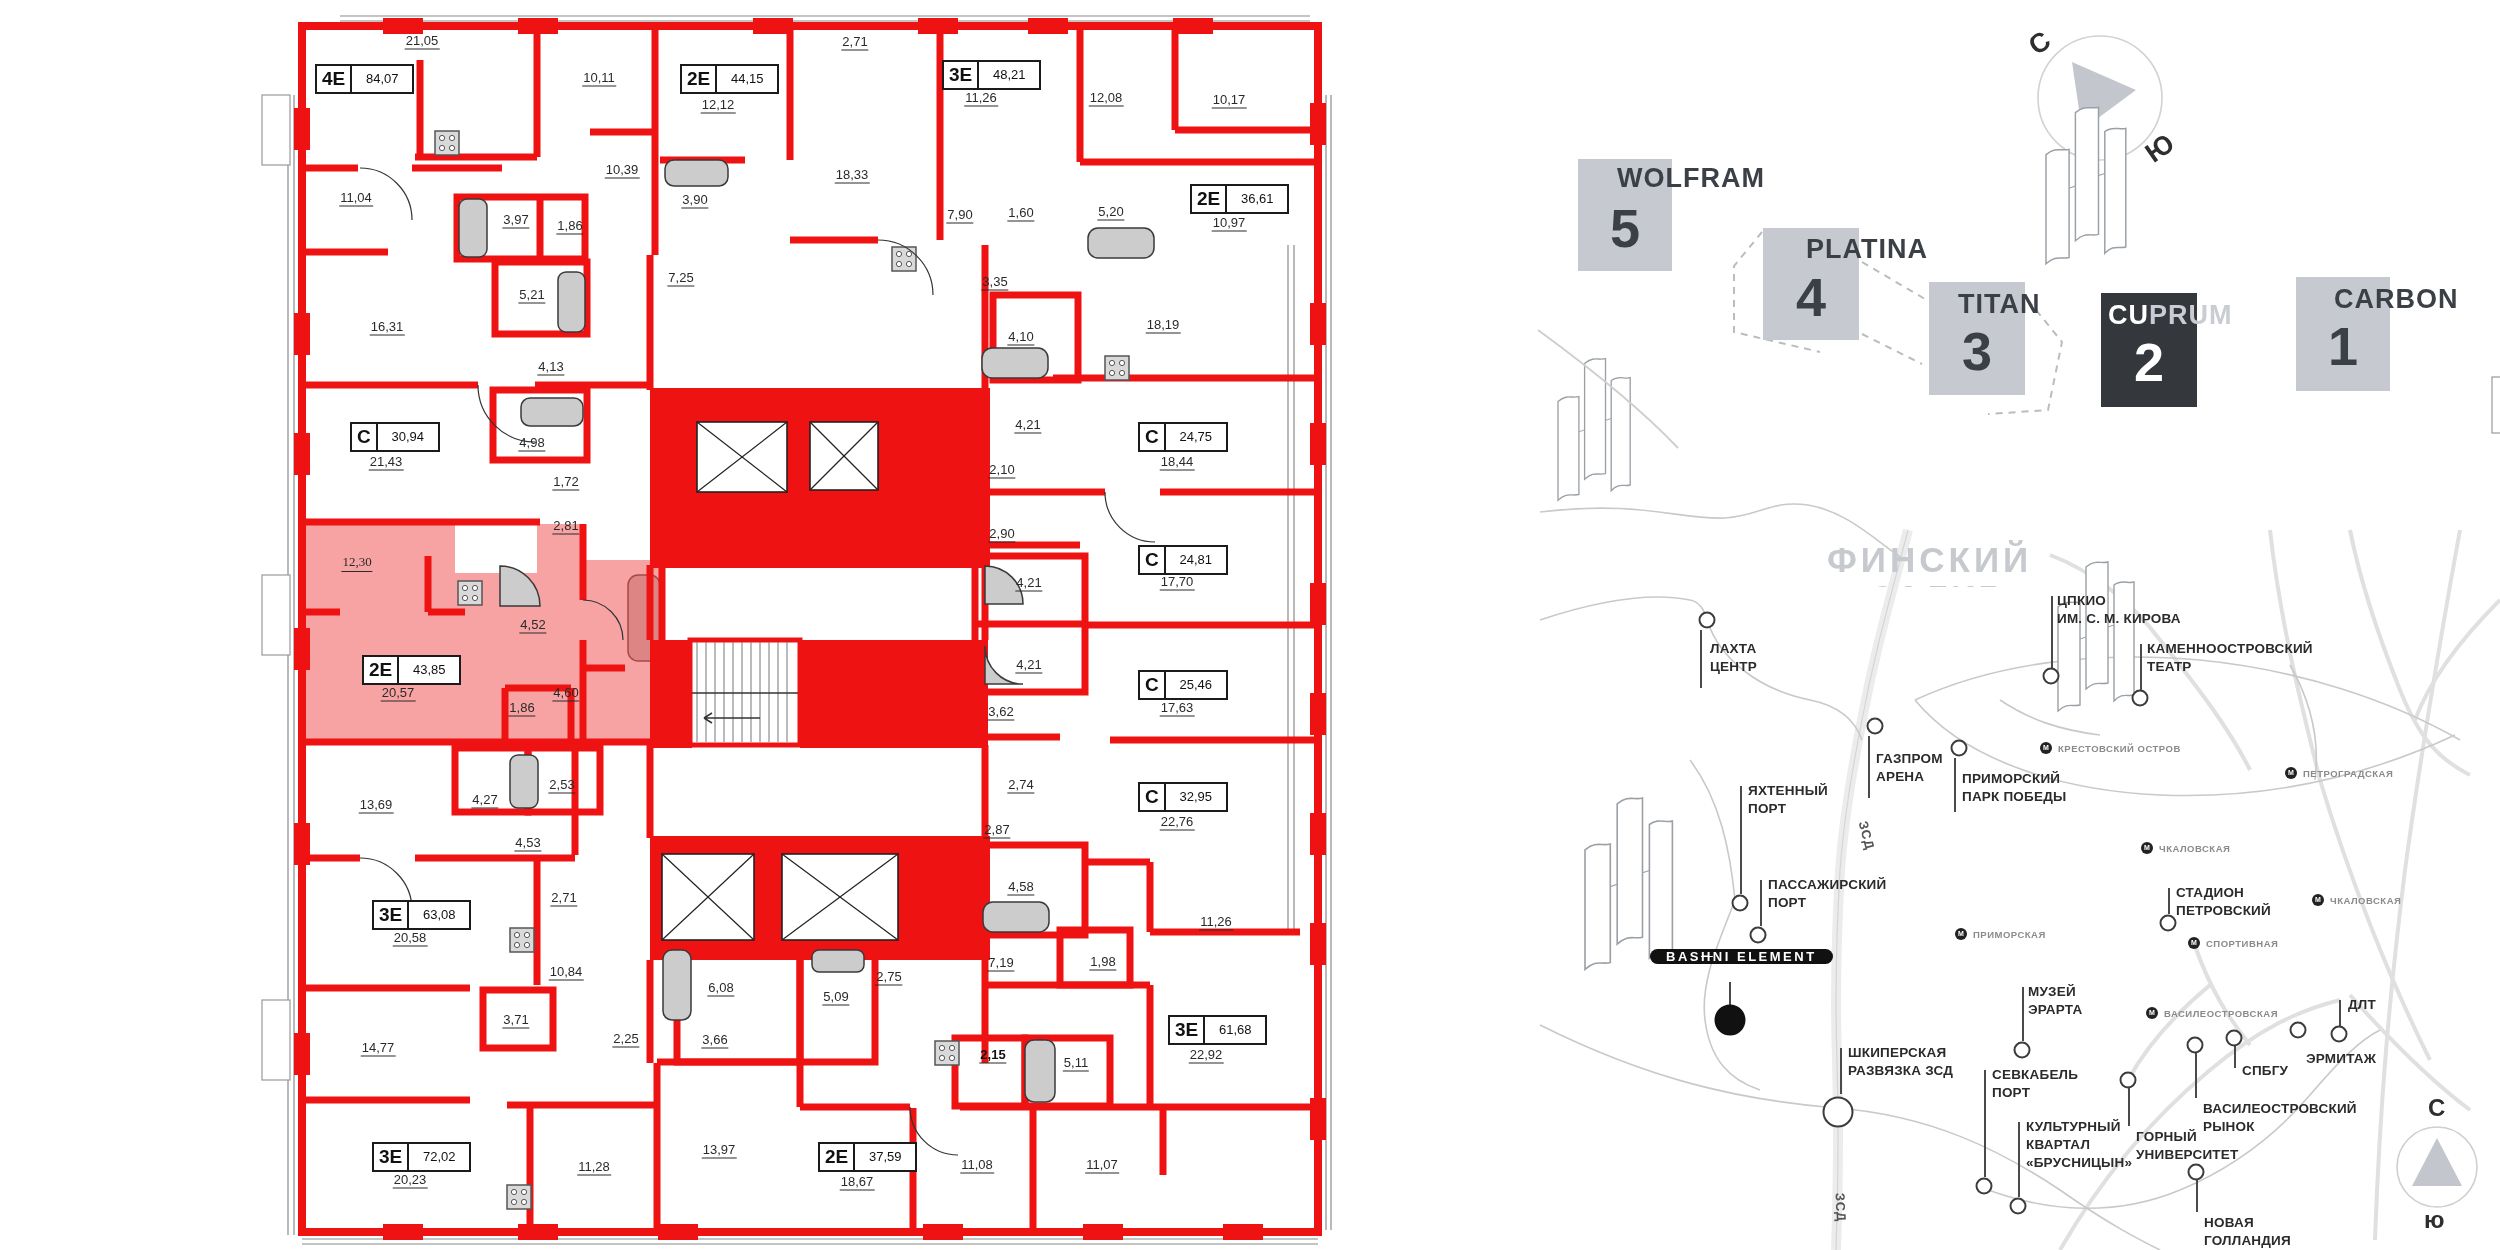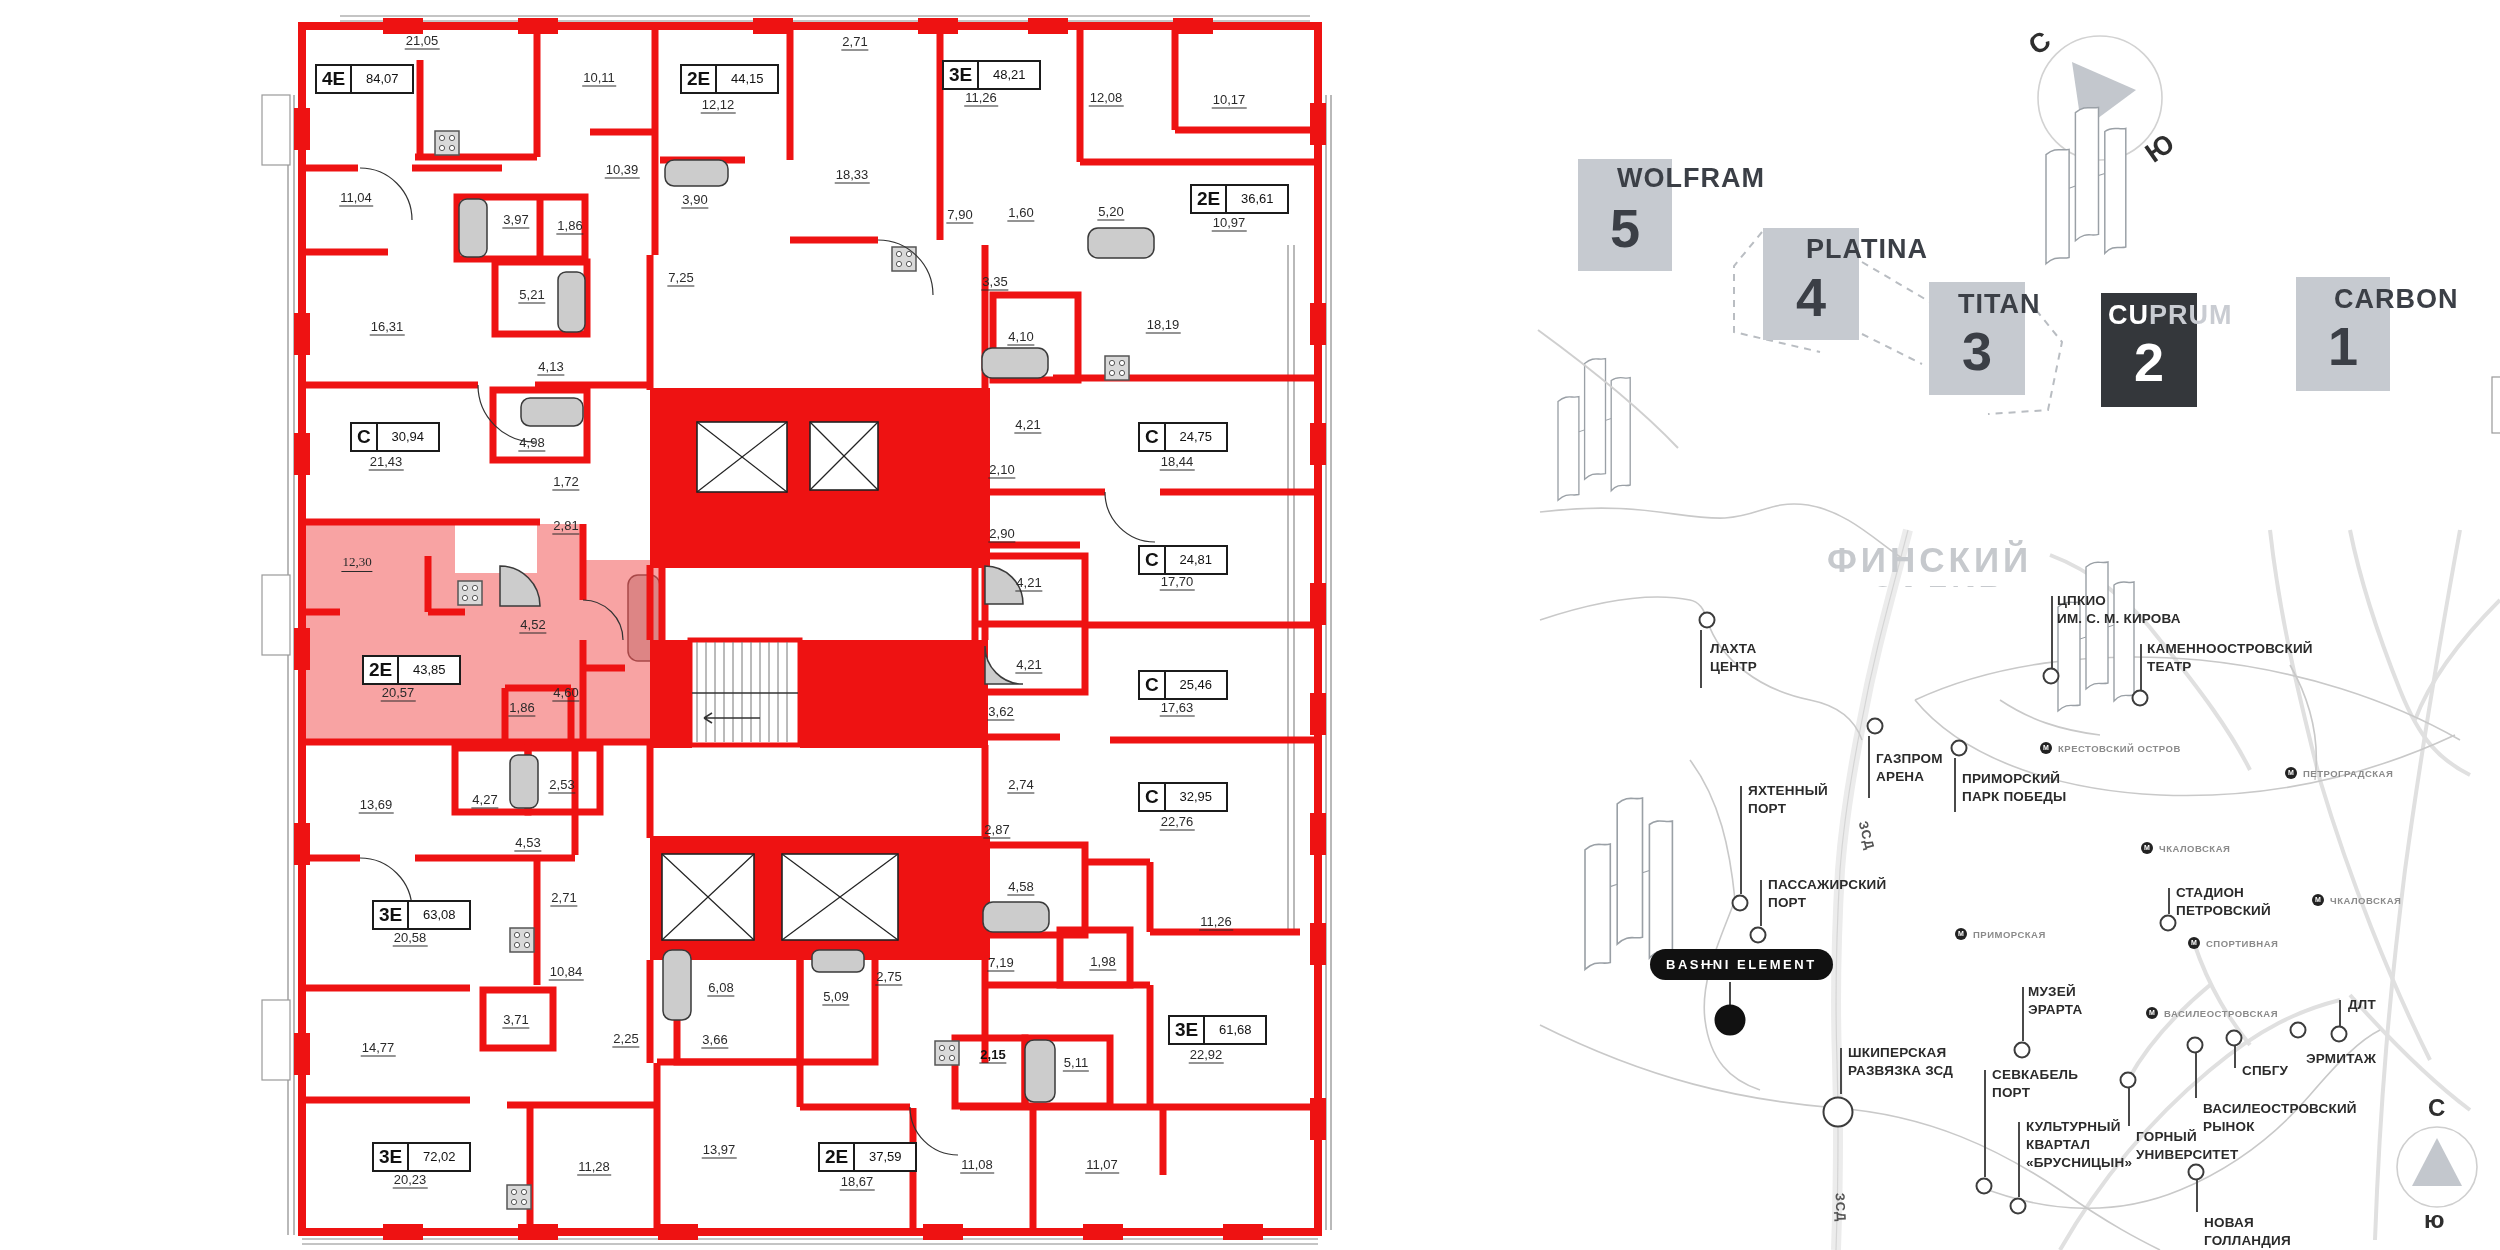--- a/index.html
+++ b/index.html
@@ -29,21 +29,21 @@
             white-space:pre-line;letter-spacing:.2px;}
   .poiline{position:absolute;width:2px;background:#4a4a4a;}
   .poimark{position:absolute;width:13px;height:13px;border:2px solid #3c3c3c;border-radius:50%;
            background:#fff;transform:translate(-50%,-50%);}
   .poimark.big{width:27px;height:27px;}
   .poimark.fill{background:#111;border-color:#111;}
   .mdot{position:absolute;width:12px;height:12px;background:#222;border-radius:50%;color:#fff;
         font-size:7px;font-weight:bold;text-align:center;line-height:12px;transform:translate(-50%,-50%);}
   .mlabel{position:absolute;font-size:9.5px;font-weight:bold;color:#8a8a8a;letter-spacing:.5px;white-space:nowrap;}
   .badge{position:absolute;left:1650px;top:949px;background:#111;color:#fff;border-radius:17px;
-         padding:8px 16px;font-weight:bold;font-size:13px;letter-spacing:2.5px;white-space:nowrap;}
+         padding:0 16px;font-weight:bold;font-size:13px;letter-spacing:2.5px;white-space:nowrap;}
   .badge .strk{text-decoration:line-through;}
   .cletter{position:absolute;font-weight:bold;font-size:27px;color:#2e2e2e;}
   .zsd{position:absolute;font-size:13px;font-weight:bold;color:#555;letter-spacing:1px;}
 </style>
 </head>
 <body>
 
 <div id="canvas">
 
 <svg width="2500" height="1250" viewBox="0 0 2500 1250">

